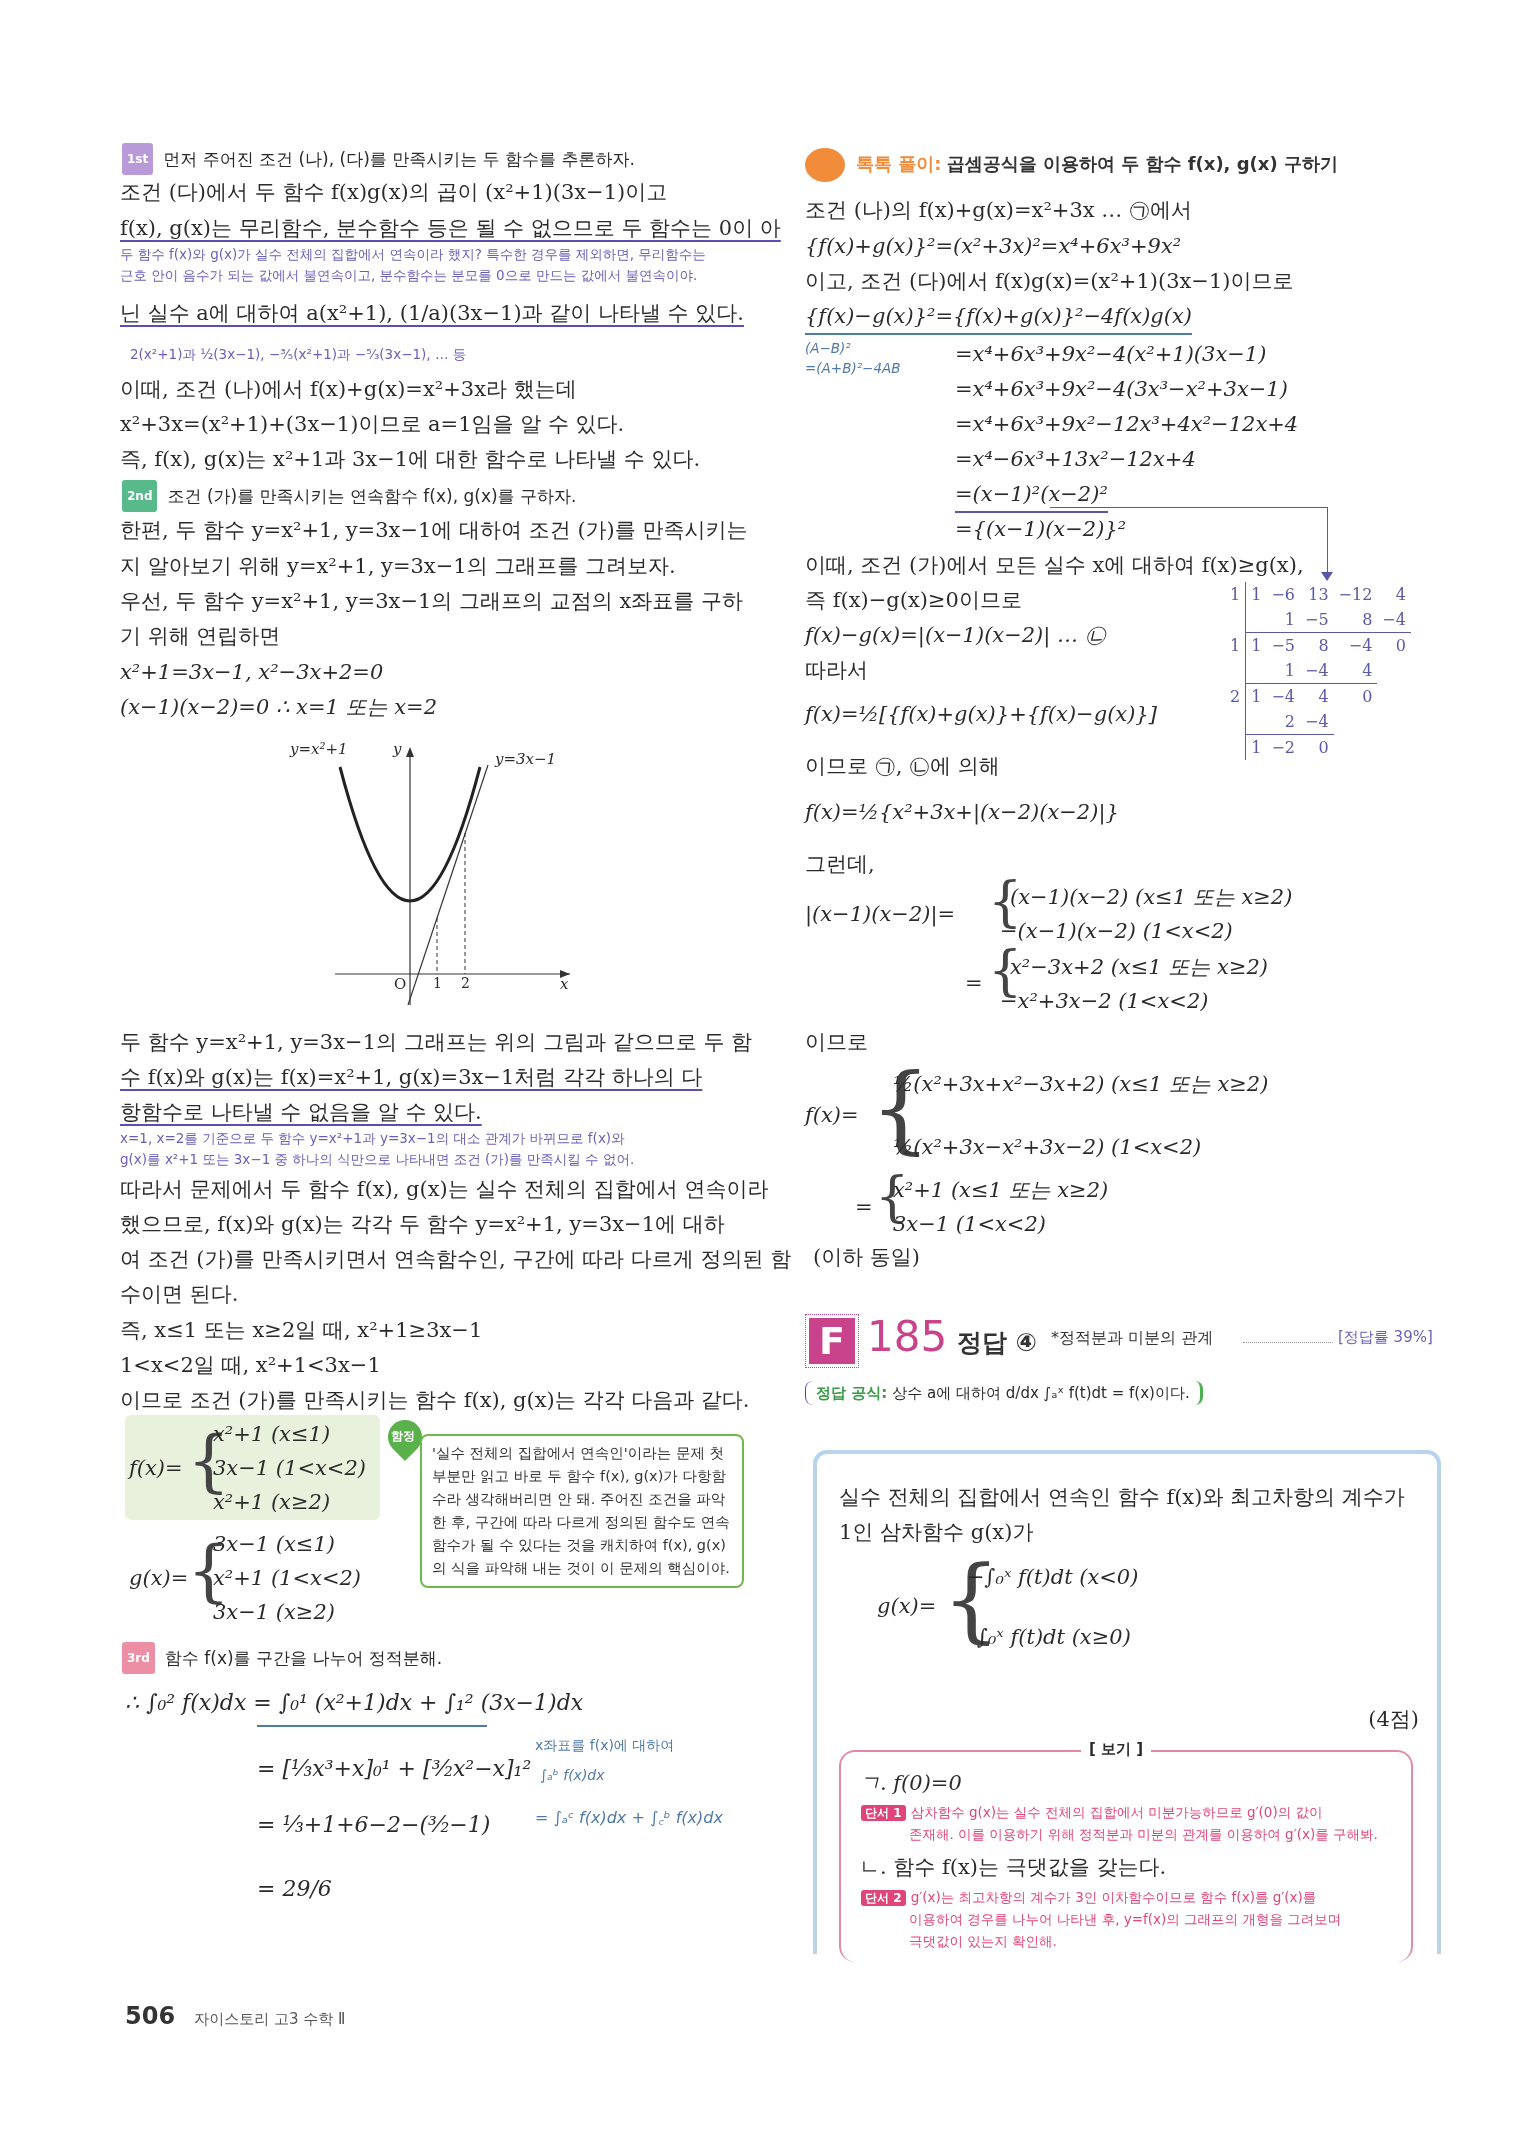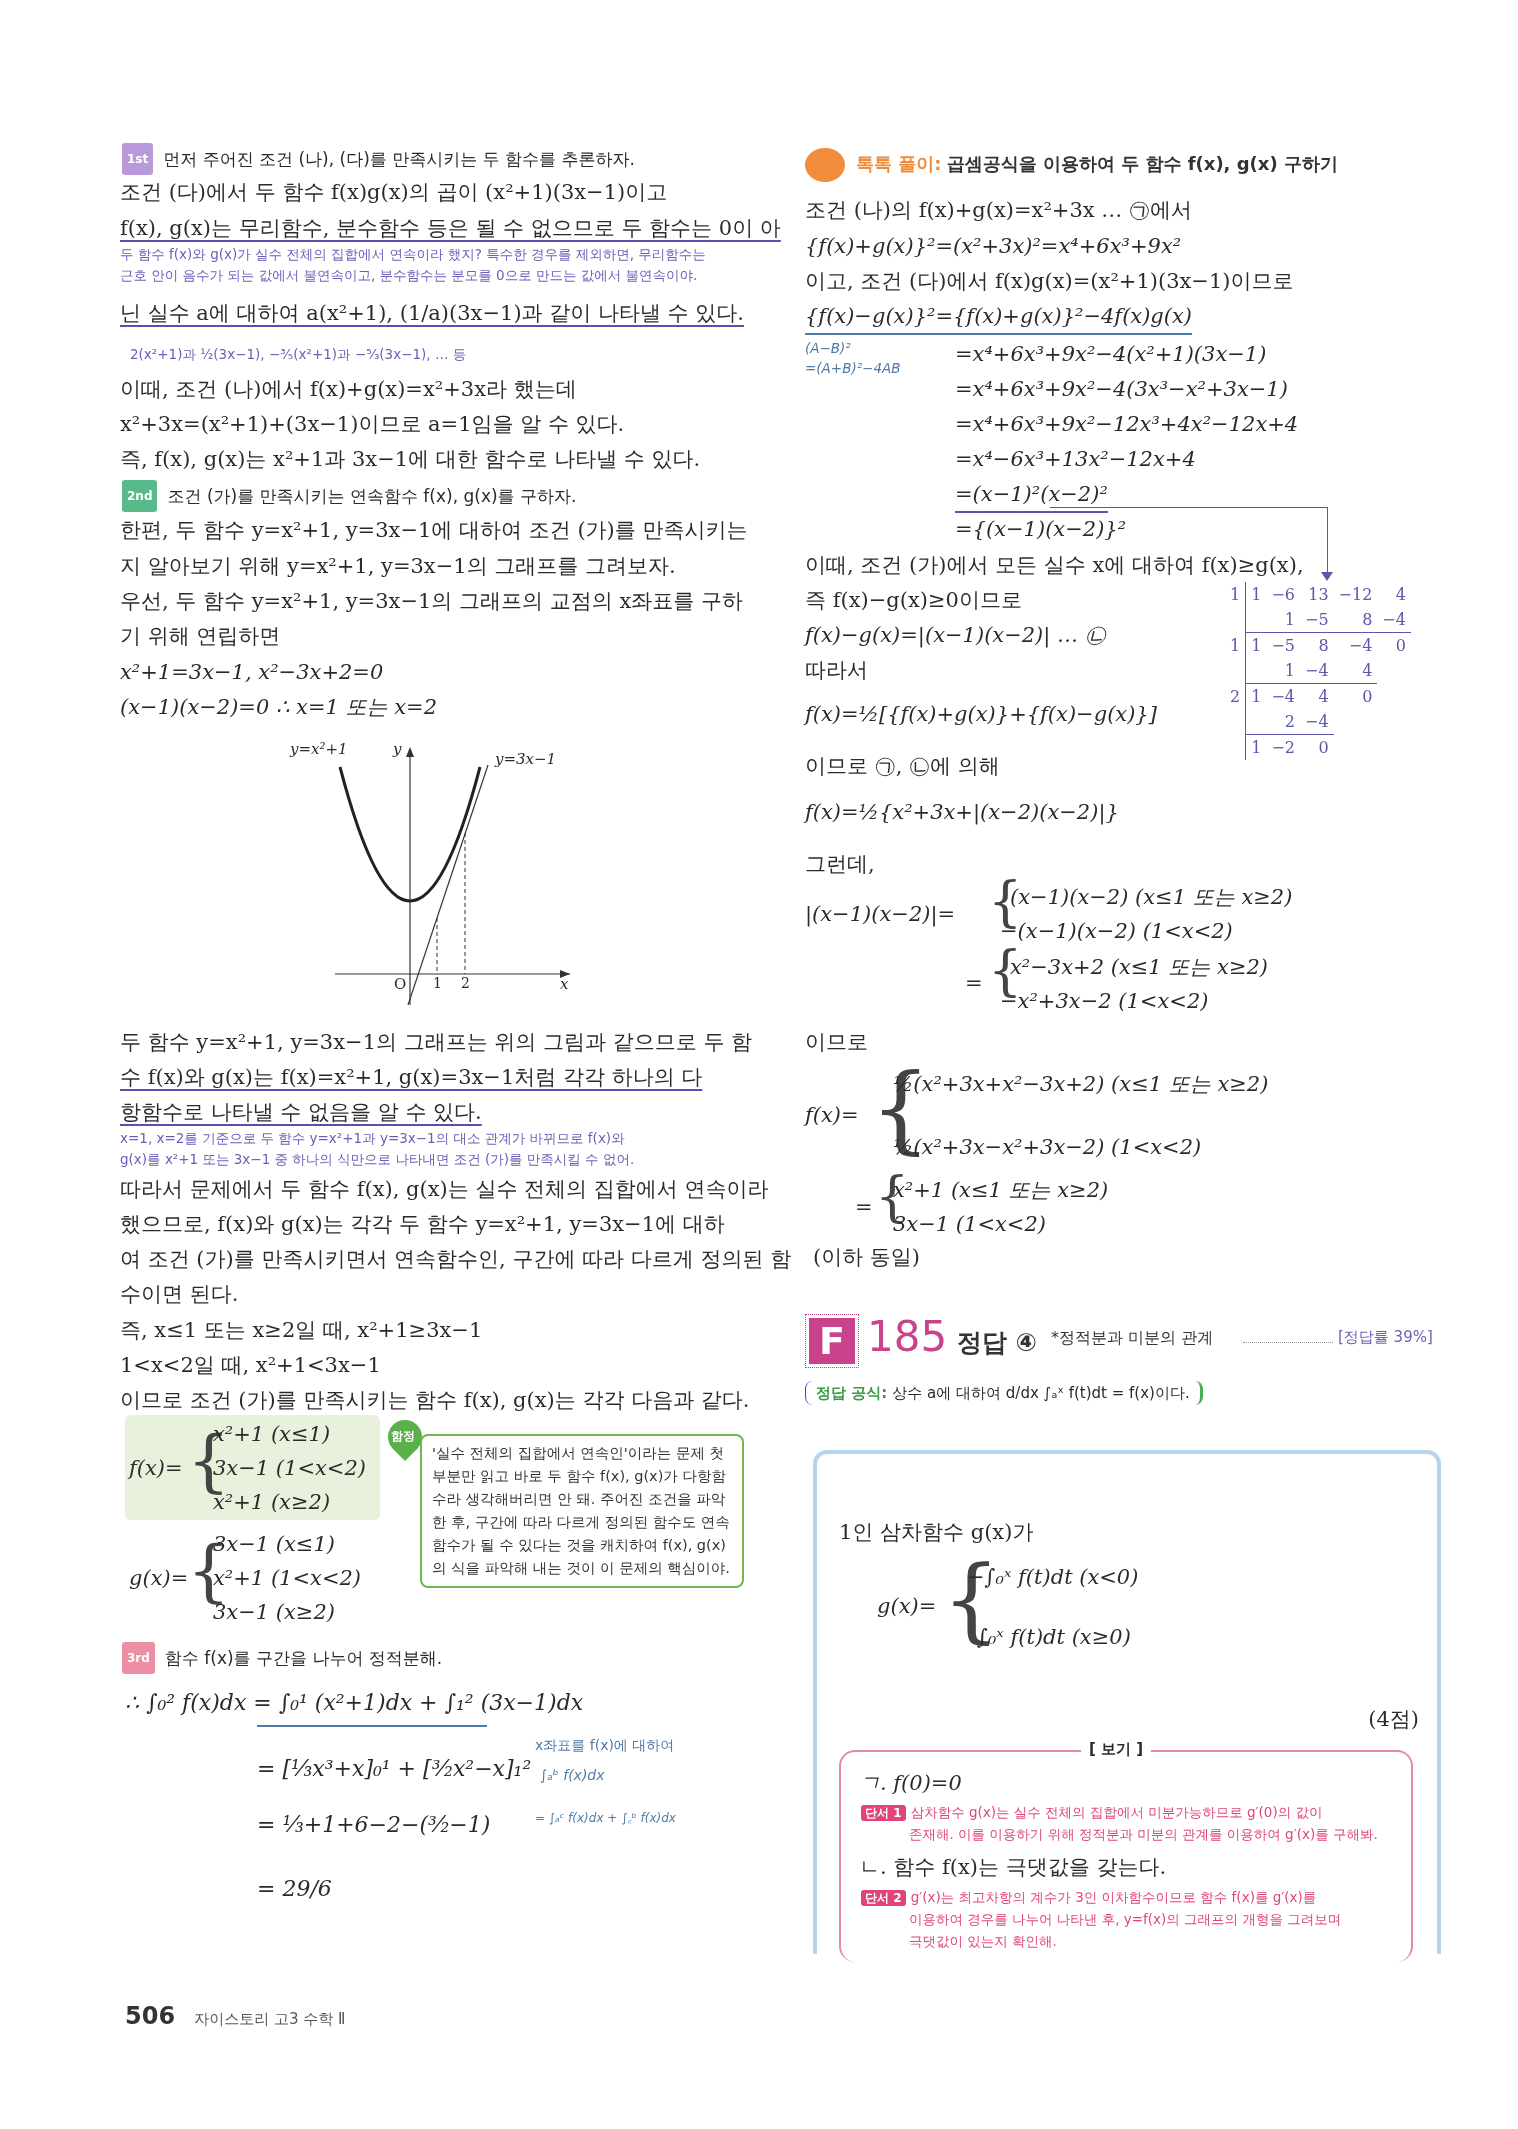--- a/index.html
+++ b/index.html
@@ -127,21 +127,21 @@
   <div class="abs step-title" style="top:1642px;left:2px;">
     <span class="badge b3">3rd</span><span>함수 f(x)를 구간을 나누어 정적분해.</span>
   </div>
   <div class="abs t math" style="top:1686px;left:5px;font-size:22px;">∴ ∫₀² f(x)dx = ∫₀¹ (x²+1)dx + ∫₁² (3x−1)dx</div>
   <div class="abs" style="top:1725px;left:137px;width:230px;border-top:2px solid #4f7aa8;"></div>
   <div class="abs t math" style="top:1752px;left:137px;font-size:22px;">= [⅓x³+x]₀¹ + [³⁄₂x²−x]₁²</div>
   <div class="abs t math" style="top:1808px;left:137px;font-size:22px;">= ⅓+1+6−2−(³⁄₂−1)</div>
   <div class="abs t math" style="top:1872px;left:137px;font-size:22px;">= 29/6</div>
   <div class="abs note blue" style="top:1735px;left:415px;font-size:14px;">x좌표를 f(x)에 대하여</div>
   <div class="abs note blue math" style="top:1765px;left:420px;font-size:14px;">∫ₐᵇ f(x)dx</div>
-  <div class="abs note blue math" style="top:1808px;left:415px;font-size:12px;">= ∫ₐᶜ f(x)dx + ∫꜀ᵇ f(x)dx</div>
+  <div class="abs note blue math" style="top:1808px;left:415px;font-size:16px;">= ∫ₐᶜ f(x)dx + ∫꜀ᵇ f(x)dx</div>
 </div>
 
 <div class="col right">
 
   <div class="abs" style="top:148px;left:0;">
     <span class="orange-icon"></span>
     <span class="tok-title" style="color:#f08c3a;margin-left:6px;">톡톡 풀이:</span>
     <span class="tok-title" style="color:#333;">곱셈공식을 이용하여 두 함수 f(x), g(x) 구하기</span>
   </div>
 
@@ -260,20 +260,21 @@
   <div class="abs sans" style="top:1328px;left:246px;font-size:16px;color:#333;">*정적분과 미분의 관계</div>
   <div class="abs" style="top:1342px;left:438px;width:90px;border-top:1px dotted #999;"></div>
   <div class="abs sans" style="top:1328px;left:533px;font-size:15px;color:#6a5fb8;">[정답률 39%]</div>
 
   <div class="abs formula-bar" style="top:1381px;left:0;">
     <span class="sans" style="color:#3a9a45;font-weight:bold;font-size:15px;">정답 공식:</span>
     <span class="sans" style="font-size:15px;">상수 a에 대하여 d/dx ∫ₐˣ f(t)dt = f(x)이다.</span>
   </div>
 
   <div class="abs qbox" style="top:1450px;left:8px;width:620px;height:500px;border-bottom:none;border-bottom-left-radius:0;border-bottom-right-radius:0;">
+    <div class="abs t" style="top:26px;left:22px;">실수 전체의 집합에서 연속인 함수 f(x)와 최고차항의 계수가</div>
     <div class="abs t" style="top:61px;left:22px;">1인 삼차함수 g(x)가</div>
     <div class="abs t math" style="top:135px;left:60px;">g(x)=</div>
     <div class="abs brace" style="top:100px;left:125px;font-size:92px;">{</div>
     <div class="abs t math" style="top:106px;left:150px;">−∫₀ˣ f(t)dt (x&lt;0)</div>
     <div class="abs t math" style="top:166px;left:160px;">∫₀ˣ f(t)dt  (x≥0)</div>
     <div class="abs t" style="top:248px;right:18px;">(4점)</div>
 
     <div class="abs bogi" style="top:296px;left:22px;width:570px;height:210px;border-bottom:none;">
       <div class="abs sans" style="top:-12px;left:240px;background:#fff;padding:0 8px;font-size:15px;font-weight:bold;">[ 보기 ]</div>
       <div class="abs t math" style="top:14px;left:18px;">ㄱ. f(0)=0</div>

